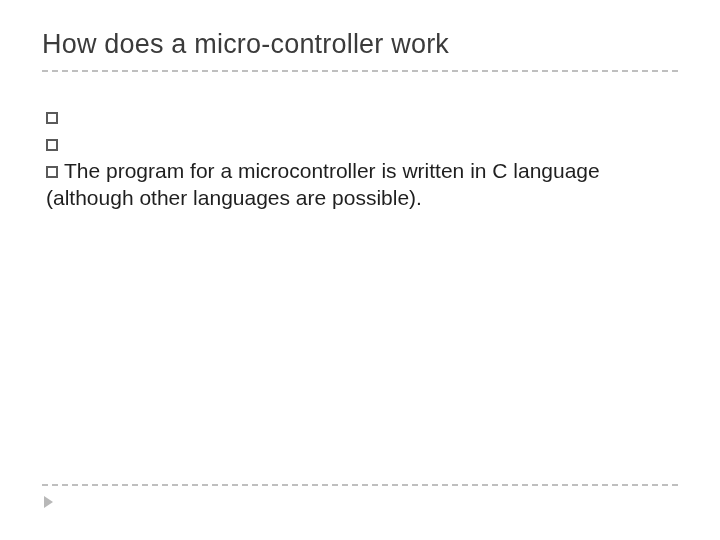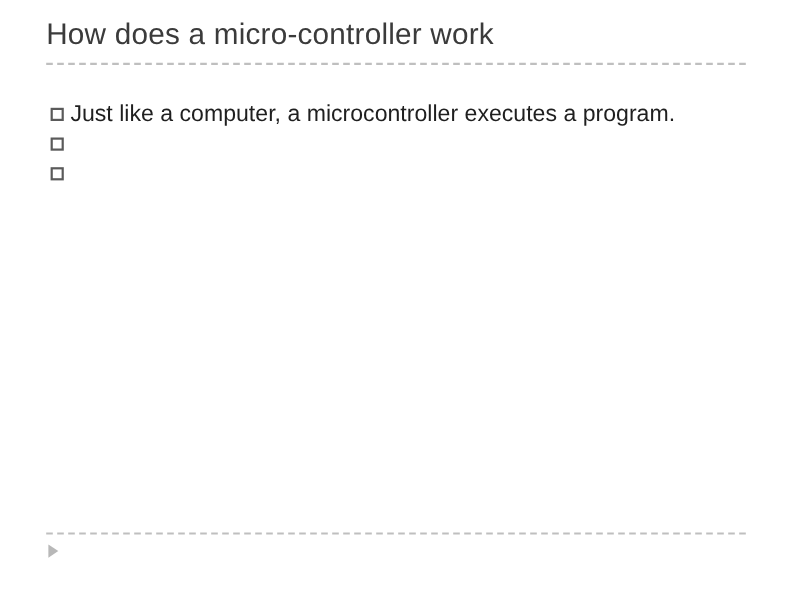--- a/index.html
+++ b/index.html
@@ -1,20 +1,20 @@
 <!DOCTYPE html>
 <html><head>
 <meta charset="utf-8">
 <style>
   * { margin: 0; padding: 0; box-sizing: border-box; }
   html, body { width: 720px; height: 540px; background: #ffffff; font-family: Arial, Helvetica, sans-serif; color: #222; }
   .slide {
     width: 720px;
     height: 540px;
-    padding: 16px 42px 30px 42px;
+    padding: 29px 42px 30px 42px;
     position: relative;
   }
   .title-block { }
   .title {
     font-size: 27px;
     font-weight: 400;
     color: #3b3b3b;
     letter-spacing: 0.2px;
     padding-bottom: 10px;
   }
@@ -62,22 +62,22 @@
 </head>
 <body>
 
 <div class="slide">
   <div class="title-block">
     <div class="title">How does a micro-controller work</div>
     <hr class="divider">
   </div>
 
   <div class="content">
-    <span class="bullet"></span><span>Just like a computer, a microcontroller executes a program.</span><br>
     <span class="bullet"></span><br>
-    <span class="bullet"></span>
+    <span class="bullet"></span><br>
+    <span class="bullet"></span><span>The program for a microcontroller is written in C language (although other languages are possible).</span>
   </div>
 
   <div class="footer">
     <hr class="footer-divider">
     <span class="footer-arrow"></span>
   </div>
 </div>
 
 </body></html>

